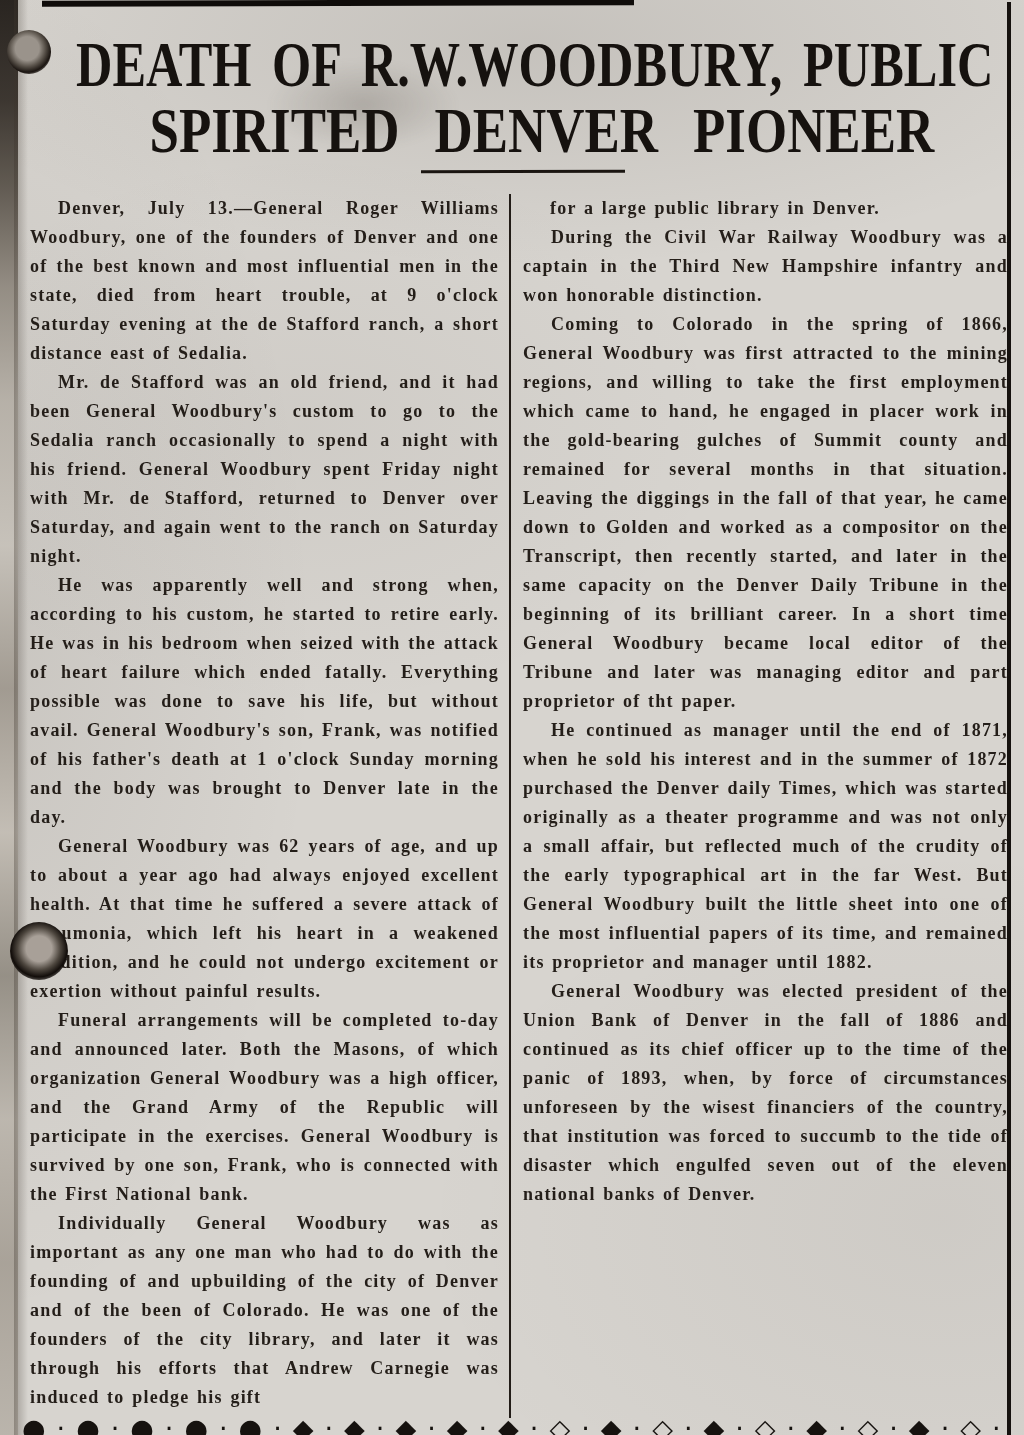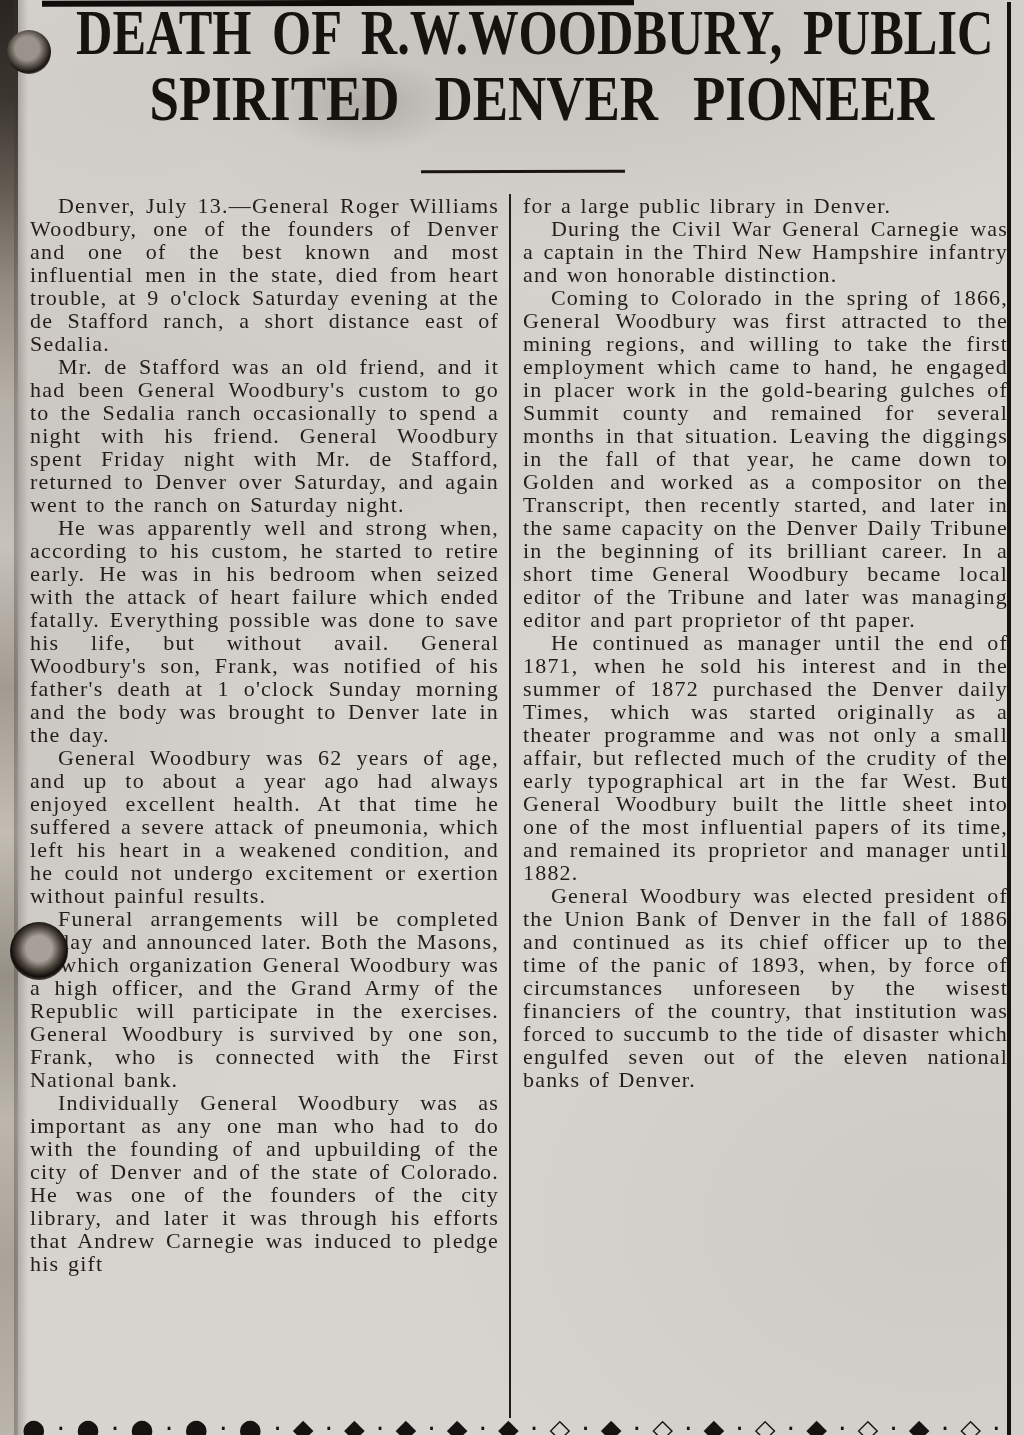--- a/index.html
+++ b/index.html
@@ -46,44 +46,44 @@
   .hole-2{
     left:10px;top:922px;width:58px;height:58px;
     background:radial-gradient(circle at 50% 46%, #a8a098 0 30%, #4d463e 50%, #120d0a 66%, rgba(18,13,10,0.3) 84%, rgba(18,13,10,0) 93%);
   }
   .ghost-smudge{
     position:absolute;left:268px;top:60px;width:190px;height:90px;
     background:radial-gradient(closest-side, rgba(70,62,54,0.22), rgba(70,62,54,0));
     filter:blur(3px);
   }
   
-  .headline{position:absolute;left:0;top:0;right:0;}
+  .headline{position:absolute;left:0;top:32px;right:0;}
   .h-line{white-space:nowrap;font-weight:700;color:#16120f;line-height:66px;font-size:63px;}
   .h-line1-wrap{margin-left:76px;}
   .h-line1{display:inline-block;transform:scaleX(0.80);transform-origin:left center;word-spacing:10px;letter-spacing:0px;}
   .h-line2-wrap{text-align:left;margin-right:18px;margin-top:0px;}
   .h-line2{display:inline-block;transform:scaleX(0.84);transform-origin:right center;word-spacing:26px;}
   .head-divider{
     position:absolute;left:421px;top:170px;width:204px;height:3px;
     background:#1a1511;transform:rotate(-0.2deg);
   }
   
   .columns{
     position:absolute;left:30px;top:194px;width:978px;height:1224px;
     display:flex;overflow:hidden;
   }
   .col{
-    font-size:22px;font-weight:400;line-height:23px;
+    font-size:18px;font-weight:700;line-height:29px;
     text-align:justify;letter-spacing:1.2px;word-spacing:2px;
     color:#241e19;
   }
   .col-left{flex:0 0 479px;padding-right:10px;box-sizing:border-box;}
   .col-right{flex:1;border-left:2.5px solid #221c17;padding-left:12px;box-sizing:border-box;}
   .col p{margin:0;text-indent:28px;}
-  .col p.no-indent{text-indent:0;}
+  .col p.no-indent{text-indent:0;margin-left:27px;}
   
   .ornament{
     position:absolute;left:22px;top:1412px;width:980px;height:23px;
     overflow:hidden;white-space:nowrap;
     font-size:27px;line-height:34px;letter-spacing:11px;color:#16120f;
     font-family:"DejaVu Sans","Liberation Sans",sans-serif;
   }
 </style>
 </head>
 <body>
@@ -107,25 +107,25 @@
 
   <div class="head-divider"></div>
 
   <main class="columns">
     <section class="col col-left">
         <p>Denver, July 13.—General Roger Williams Woodbury, one of the founders of Denver and one of the best known and most influential men in the state, died from heart trouble, at 9 o'clock Saturday evening at the de Stafford ranch, a short distance east of Sedalia.</p>
         <p>Mr. de Stafford was an old friend, and it had been General Woodbury's custom to go to the Sedalia ranch occasionally to spend a night with his friend. General Woodbury spent Friday night with Mr. de Stafford, returned to Denver over Saturday, and again went to the ranch on Saturday night.</p>
         <p>He was apparently well and strong when, according to his custom, he started to retire early. He was in his bedroom when seized with the attack of heart failure which ended fatally. Everything possible was done to save his life, but without avail. General Woodbury's son, Frank, was notified of his father's death at 1 o'clock Sunday morning and the body was brought to Denver late in the day.</p>
         <p>General Woodbury was 62 years of age, and up to about a year ago had always enjoyed excellent health. At that time he suffered a severe attack of pneumonia, which left his heart in a weakened condition, and he could not undergo excitement or exertion without painful results.</p>
         <p>Funeral arrangements will be completed to-day and announced later. Both the Masons, of which organization General Woodbury was a high officer, and the Grand Army of the Republic will participate in the exercises. General Woodbury is survived by one son, Frank, who is connected with the First National bank.</p>
-        <p>Individually General Woodbury was as important as any one man who had to do with the founding of and upbuilding of the city of Denver and of the state of Colorado. He was one of the founders of the city library, and later it was through his efforts that Andrew Carnegie was induced to pledge his gift</p>
+        <p>Individually General Woodbury was as important as any one man who had to do with the founding of and upbuilding of the city of Denver and of the been of Colorado. He was one of the founders of the city library, and later it was through his efforts that Andrew Carnegie was induced to pledge his gift</p>
       </section>
     <section class="col col-right">
         <p class="no-indent">for a large public library in Denver.</p>
-        <p>During the Civil War General Carnegie was a captain in the Third New Hampshire infantry and won honorable distinction.</p>
+        <p>During the Civil War Railway Woodbury was a captain in the Third New Hampshire infantry and won honorable distinction.</p>
         <p>Coming to Colorado in the spring of 1866, General Woodbury was first attracted to the mining regions, and willing to take the first employment which came to hand, he engaged in placer work in the gold-bearing gulches of Summit county and remained for several months in that situation. Leaving the diggings in the fall of that year, he came down to Golden and worked as a compositor on the Transcript, then recently started, and later in the same capacity on the Denver Daily Tribune in the beginning of its brilliant career. In a short time General Woodbury became local editor of the Tribune and later was managing editor and part proprietor of tht paper.</p>
         <p>He continued as manager until the end of 1871, when he sold his interest and in the summer of 1872 purchased the Denver daily Times, which was started originally as a theater programme and was not only a small affair, but reflected much of the crudity of the early typographical art in the far West. But General Woodbury built the little sheet into one of the most influential papers of its time, and remained its proprietor and manager until 1882.</p>
         <p>General Woodbury was elected president of the Union Bank of Denver in the fall of 1886 and continued as its chief officer up to the time of the panic of 1893, when, by force of circumstances unforeseen by the wisest financiers of the country, that institution was forced to succumb to the tide of disaster which engulfed seven out of the eleven national banks of Denver.</p>
       </section>
   </main>
 
   <div class="ornament">●·●·●·●·●·◆·◆·◆·◆·◆·◇·◆·◇·◆·◇·◆·◇·◆·◇·◆·◇·◆·◇·◆·</div>
 
   <div class="punch-hole hole-1"></div>
   <div class="punch-hole hole-2"></div>

